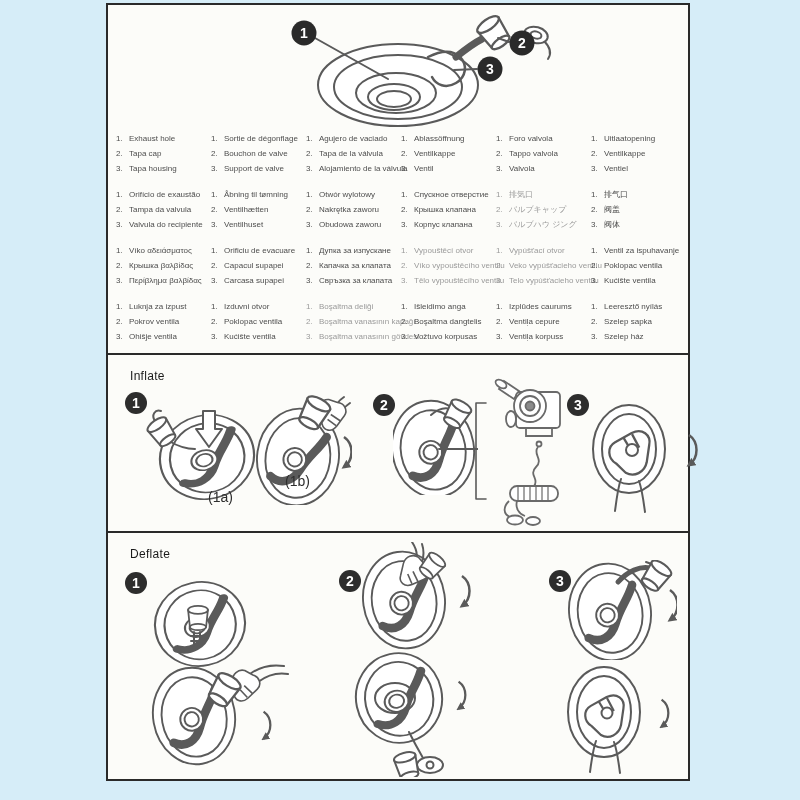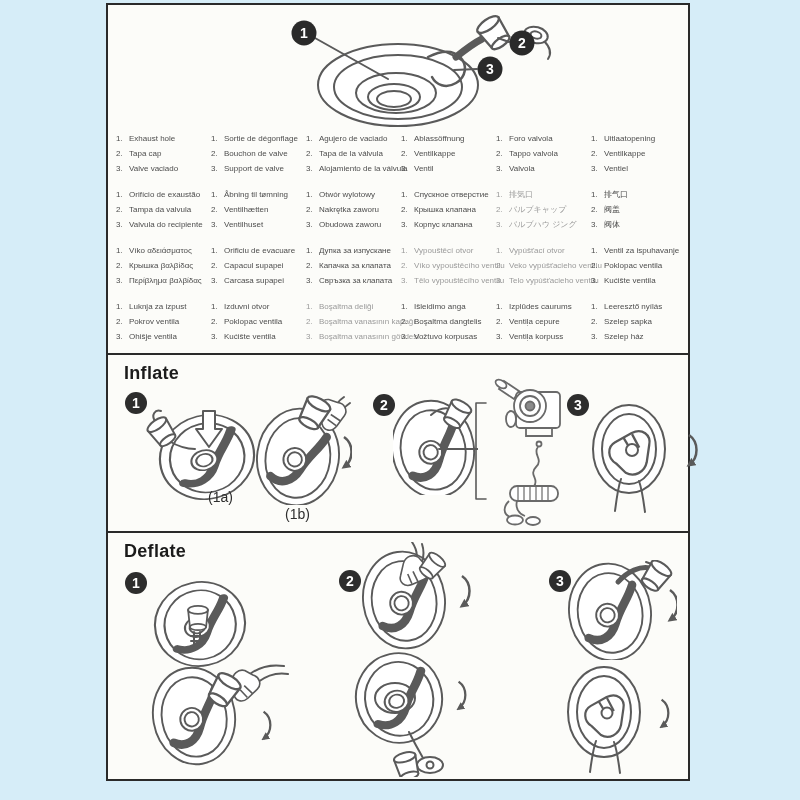--- a/index.html
+++ b/index.html
@@ -24,22 +24,22 @@
     display:grid;grid-template-columns:repeat(6,95px);
     grid-auto-rows:45px;row-gap:11px;padding-top:4px;
   }
   .cell{color:#4d4d4d;font-size:8px;line-height:15px;white-space:nowrap;overflow:visible;}
   .cell.faded{color:#9a9a9a;}
   .cell .line{height:15px;display:flex;}
   .cell .num{width:13px;flex:0 0 13px;}
   .cell .txt{display:inline-block;}
 
   h2.sec-title{
-    position:absolute;left:16px;top:8px;margin:0;
-    font-size:18px;font-weight:bold;color:#1b1b1b;letter-spacing:.3px;
+    position:absolute;left:16px;top:8px;margin:6px;
+    font-size:12px;font-weight:normal;color:#1b1b1b;letter-spacing:.3px;
   }
   .badge{
     position:absolute;width:22px;height:22px;border-radius:50%;
     background:#2d2d2d;color:#fff;font-size:14px;font-weight:bold;
     text-align:center;line-height:22px;
   }
   .fig{position:absolute;}
   .fig-label{position:absolute;font-size:14px;color:#2e2e2e;}
 
   .ln{stroke:#5a5a5a;fill:none;stroke-width:2;stroke-linecap:round;}
@@ -140,21 +140,21 @@
           <div class="line">
             <span class="num">1.</span>
             <span class="txt">Exhaust hole</span>
           </div>
           <div class="line">
             <span class="num">2.</span>
             <span class="txt">Tapa cap</span>
           </div>
           <div class="line">
             <span class="num">3.</span>
-            <span class="txt">Valve vaciado</span>
+            <span class="txt">Tapa housing</span>
           </div>
         </div>
         <div class="cell">
           <div class="line">
             <span class="num">1.</span>
             <span class="txt">Sortie de dégonflage</span>
           </div>
           <div class="line">
             <span class="num">2.</span>
             <span class="txt">Bouchon de valve</span>
@@ -495,21 +495,21 @@
     <svg class="fig" style="left:144px;top:40px" width="100" height="110" viewBox="0 0 100 110">
       <use href="#valve-oval" transform="translate(46,62) rotate(8) scale(0.95)"></use>
       <g class="ln">
           <path d="M 92,2 C 86,6 82,12 80,18"></path>
           <path d="M 98,8 C 92,12 88,18 86,24"></path>
         </g>
       <use href="#mitt" transform="translate(78,16) rotate(140) scale(0.8)"></use>
       <use href="#vcap" transform="translate(62,18) rotate(28) scale(1.15)"></use>
       <use href="#c-arrow" transform="translate(88,58)"></use>
     </svg>
-    <div class="fig-label" style="left:177px;top:151px">(1b)</div>
+    <div class="fig-label" style="left:177px;top:118px">(1b)</div>
 
     <svg class="fig" style="left:285px;top:40px" width="85" height="100" viewBox="0 0 85 100">
       <use href="#valve-oval" transform="translate(40,54) rotate(-10) scale(0.95)"></use>
       <g class="ln">
           <path d="M 38,20 C 46,13 54,12 60,15"></path>
           <path d="M 46,54 L 85,54"></path>
         </g>
       <use href="#vcap" transform="translate(64,19) rotate(30)"></use>
     </svg>
     <svg class="fig" style="left:354px;top:22px" width="130" height="150" viewBox="0 0 130 150">

